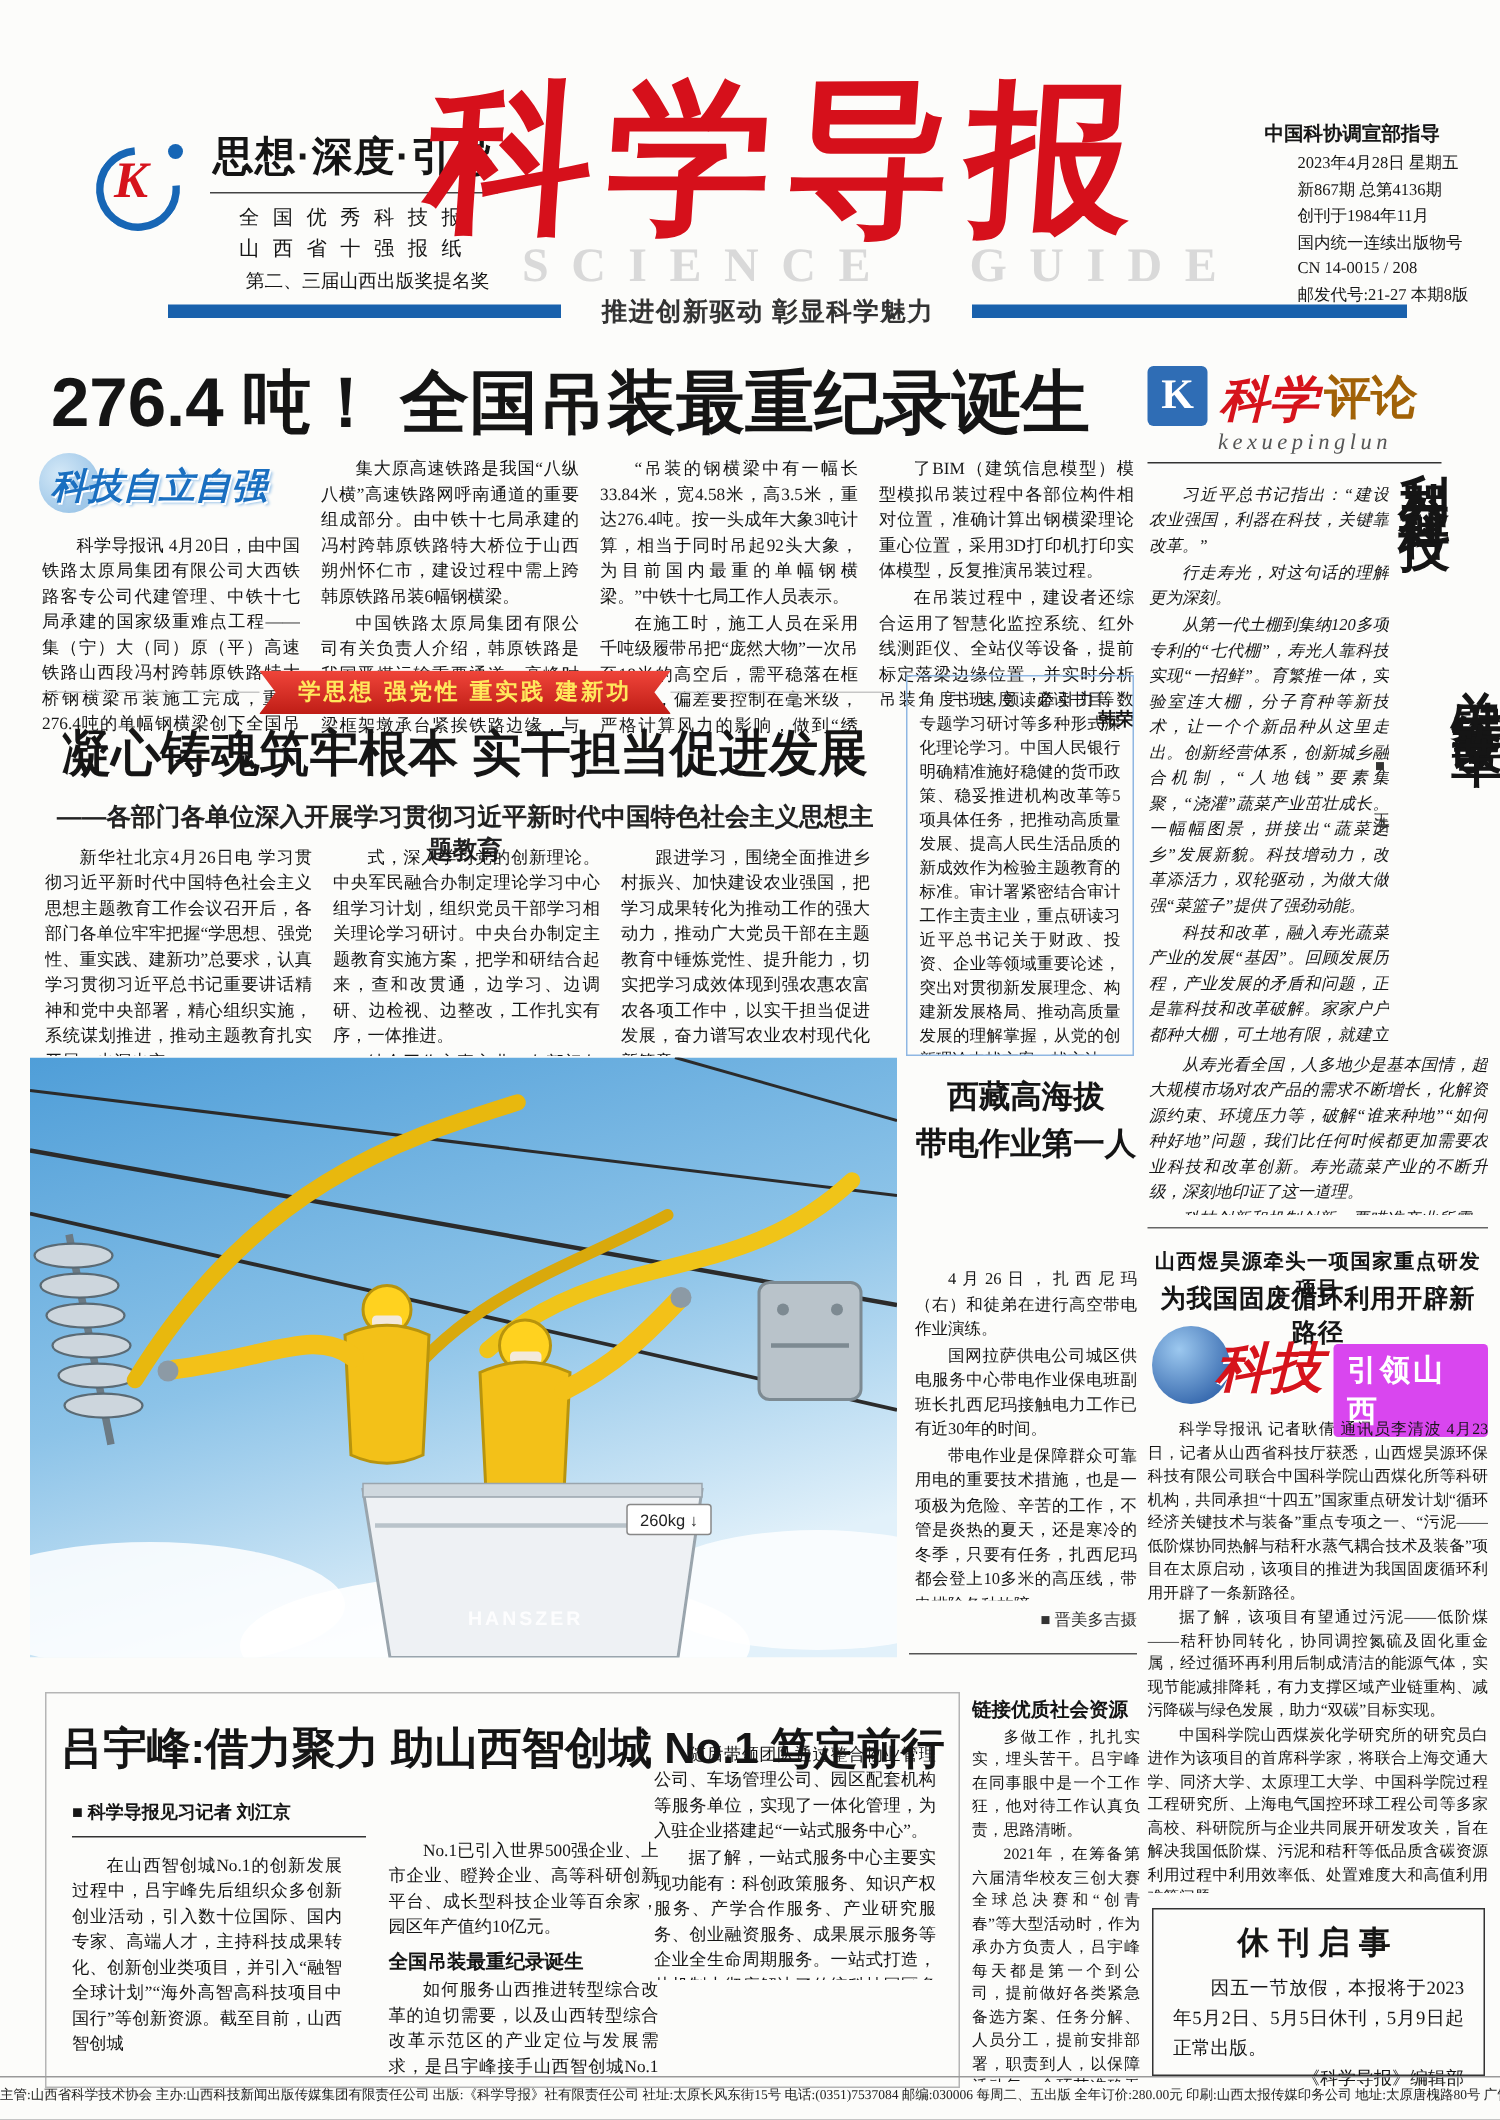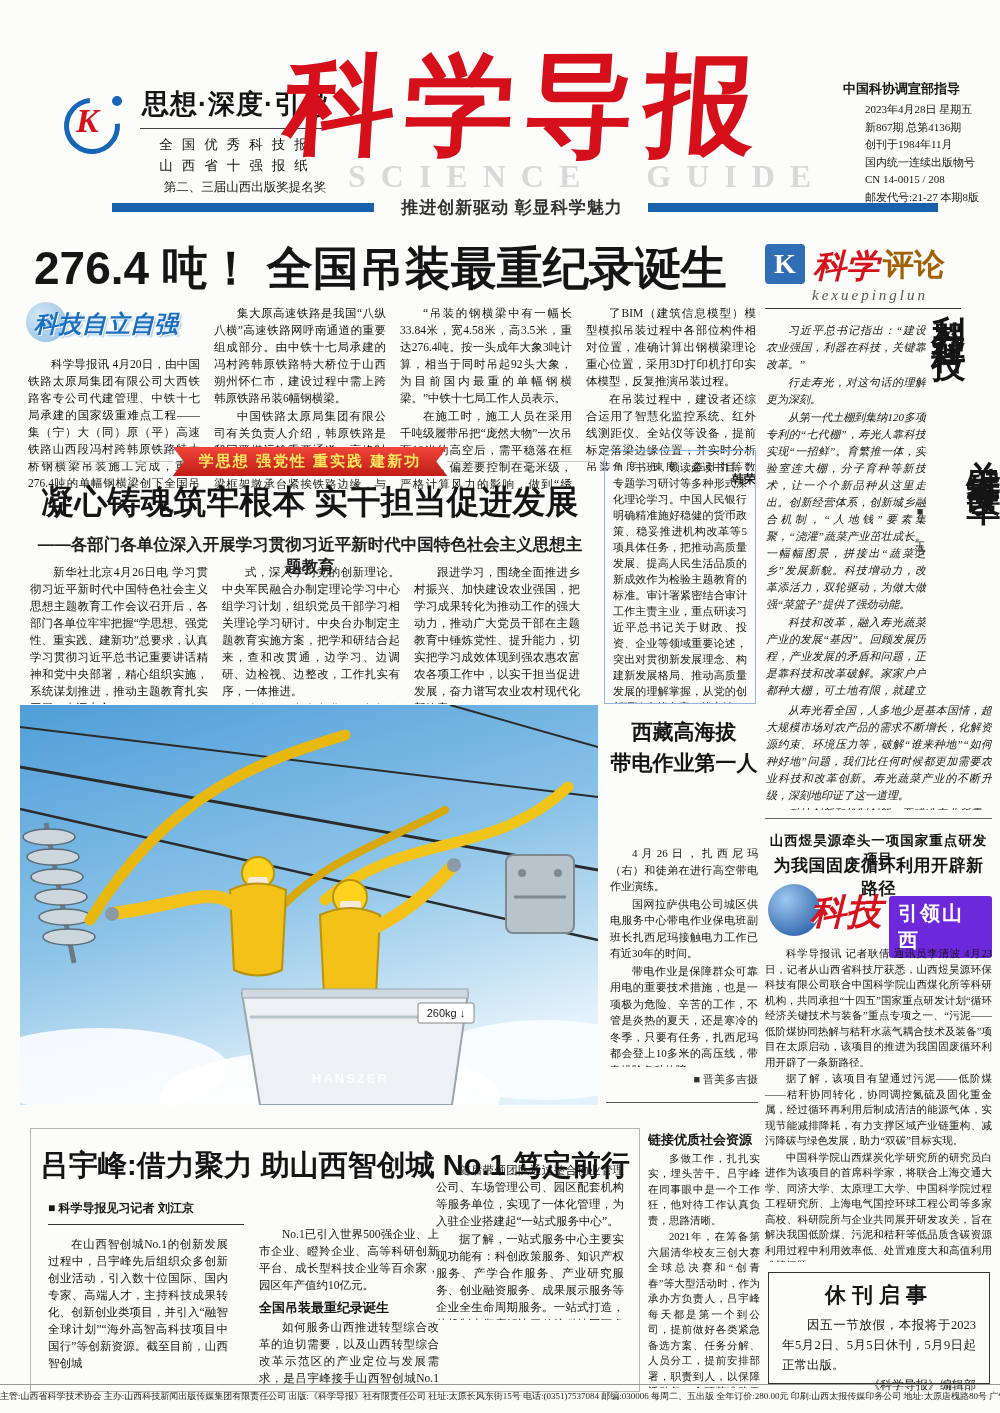--- a/index.html
+++ b/index.html
@@ -227,21 +227,21 @@
       <p class="para">从寿光看全国，人多地少是基本国情，超大规模市场对农产品的需求不断增长，化解资源约束、环境压力等，破解“谁来种地”“如何种好地”问题，我们比任何时候都更加需要农业科技和改革创新。寿光蔬菜产业的不断升级，深刻地印证了这一道理。</p>
       <p class="para">科技创新和机制创新，要瞄准产业所需，聚焦底盘技术、核心种源、关键农机等领域，整合优势科研资源，提升创新体系整体效能；针对农业科技创新周期长等问题，要舍得下力气、增投入。农业技术要在田野生根，把论文写在大地上。政府和市场协同发力，不断完善农业农村改革。</p>
     </div>
   <div class="rule" style="left:765px;top:818px;width:227px;border-color:#666;"></div>
 
   <div class="abs hei" style="left:765px;top:832px;width:227px;text-align:center;font-size:13.5px;font-weight:600;letter-spacing:1px;">山西煜昊源牵头一项国家重点研发项目</div>
   <div class="abs hei" style="left:765px;top:854px;width:227px;text-align:center;font-size:17px;font-weight:900;letter-spacing:0.5px;">为我国固废循环利用开辟新路径</div>
   <div class="abs" style="left:768px;top:884px;width:224px;height:54px;">
     <div style="position:absolute;left:0;top:0;width:52px;height:52px;border-radius:50%;background:radial-gradient(circle at 35% 30%,#9cc8ef,#1b4f9c);"></div>
     <div class="abs" style="left:42px;top:4px;font:italic 900 36px 'Liberation Serif',serif;color:#d6131c;text-shadow:1px 1px 0 #fff;">科技</div>
-    <div class="abs hei" style="left:121px;top:12px;background:#6d28d9;color:#fff;font-size:20px;font-weight:bold;padding:4px 9px;border-radius:3px;letter-spacing:2px;">引领山西</div>
+    <div class="abs hei" style="left:121px;top:12px;background:#d946ef;color:#fff;font-size:20px;font-weight:bold;padding:4px 9px;border-radius:3px;letter-spacing:2px;">引领山西</div>
   </div>
   <div class="col" style="left:765px;top:946px;width:227px;height:316px;font-size:10.5px;line-height:15.5px;">
       <p class="para">科学导报讯 记者耿倩 通讯员李清波 4月23日，记者从山西省科技厅获悉，山西煜昊源环保科技有限公司联合中国科学院山西煤化所等科研机构，共同承担“十四五”国家重点研发计划“循环经济关键技术与装备”重点专项之一、“污泥——低阶煤协同热解与秸秆水蒸气耦合技术及装备”项目在太原启动，该项目的推进为我国固废循环利用开辟了一条新路径。</p>
       <p class="para">据了解，该项目有望通过污泥——低阶煤——秸秆协同转化，协同调控氮硫及固化重金属，经过循环再利用后制成清洁的能源气体，实现节能减排降耗，有力支撑区域产业链重构、减污降碳与绿色发展，助力“双碳”目标实现。</p>
       <p class="para">中国科学院山西煤炭化学研究所的研究员白进作为该项目的首席科学家，将联合上海交通大学、同济大学、太原理工大学、中国科学院过程工程研究所、上海电气国控环球工程公司等多家高校、科研院所与企业共同展开研发攻关，旨在解决我国低阶煤、污泥和秸秆等低品质含碳资源利用过程中利用效率低、处置难度大和高值利用难等问题。</p>
     </div>
 
   <div class="abs" style="left:768px;top:1272px;width:222px;height:112px;border:1.5px solid #333;box-sizing:border-box;padding:8px 13px;">
     <div class="hei" style="text-align:center;font-size:21px;font-weight:900;letter-spacing:6px;">休刊启事</div>
     <p class="para" style="font-size:12.5px;line-height:20px;margin-top:6px;">因五一节放假，本报将于2023年5月2日、5月5日休刊，5月9日起正常出版。</p>

